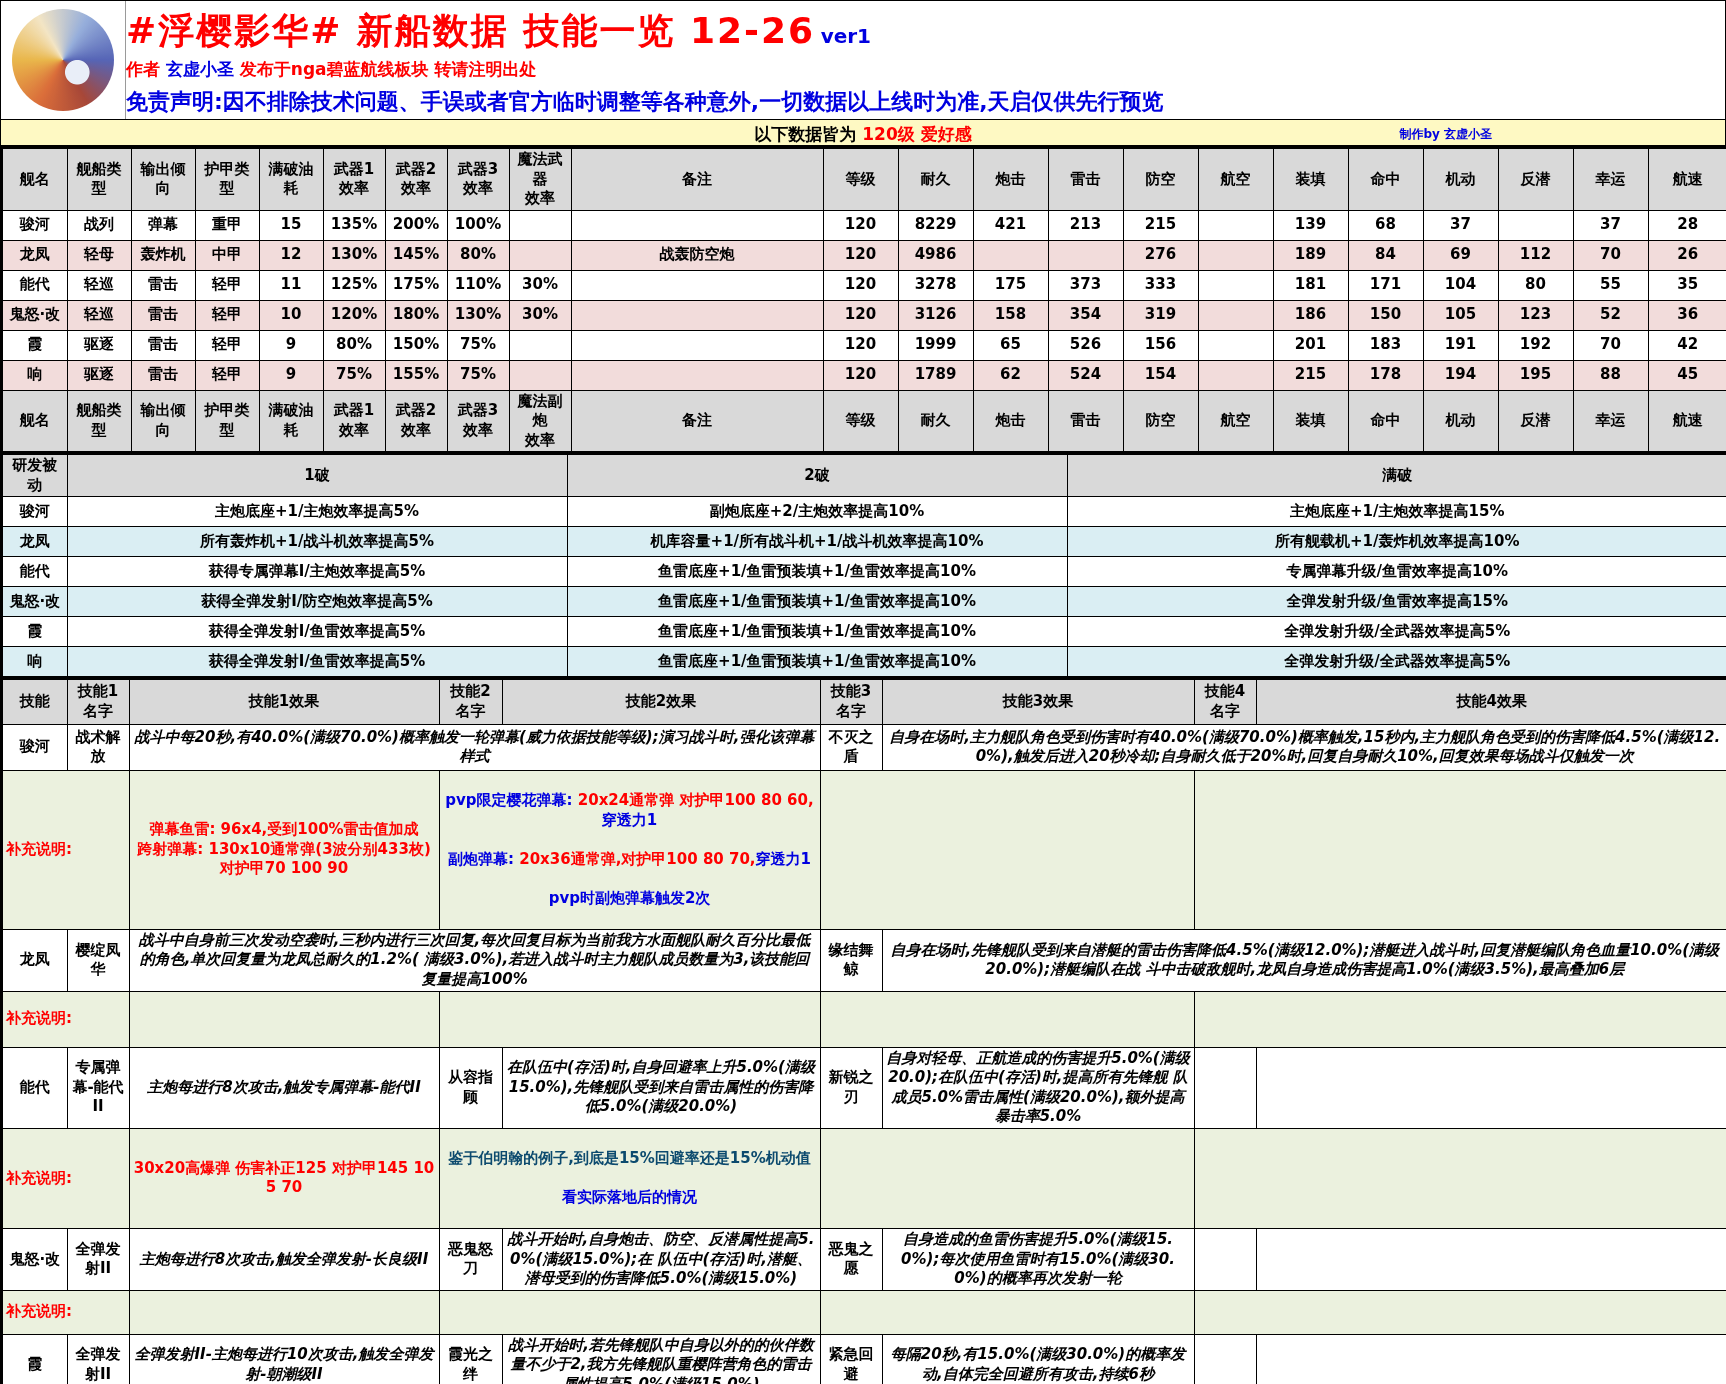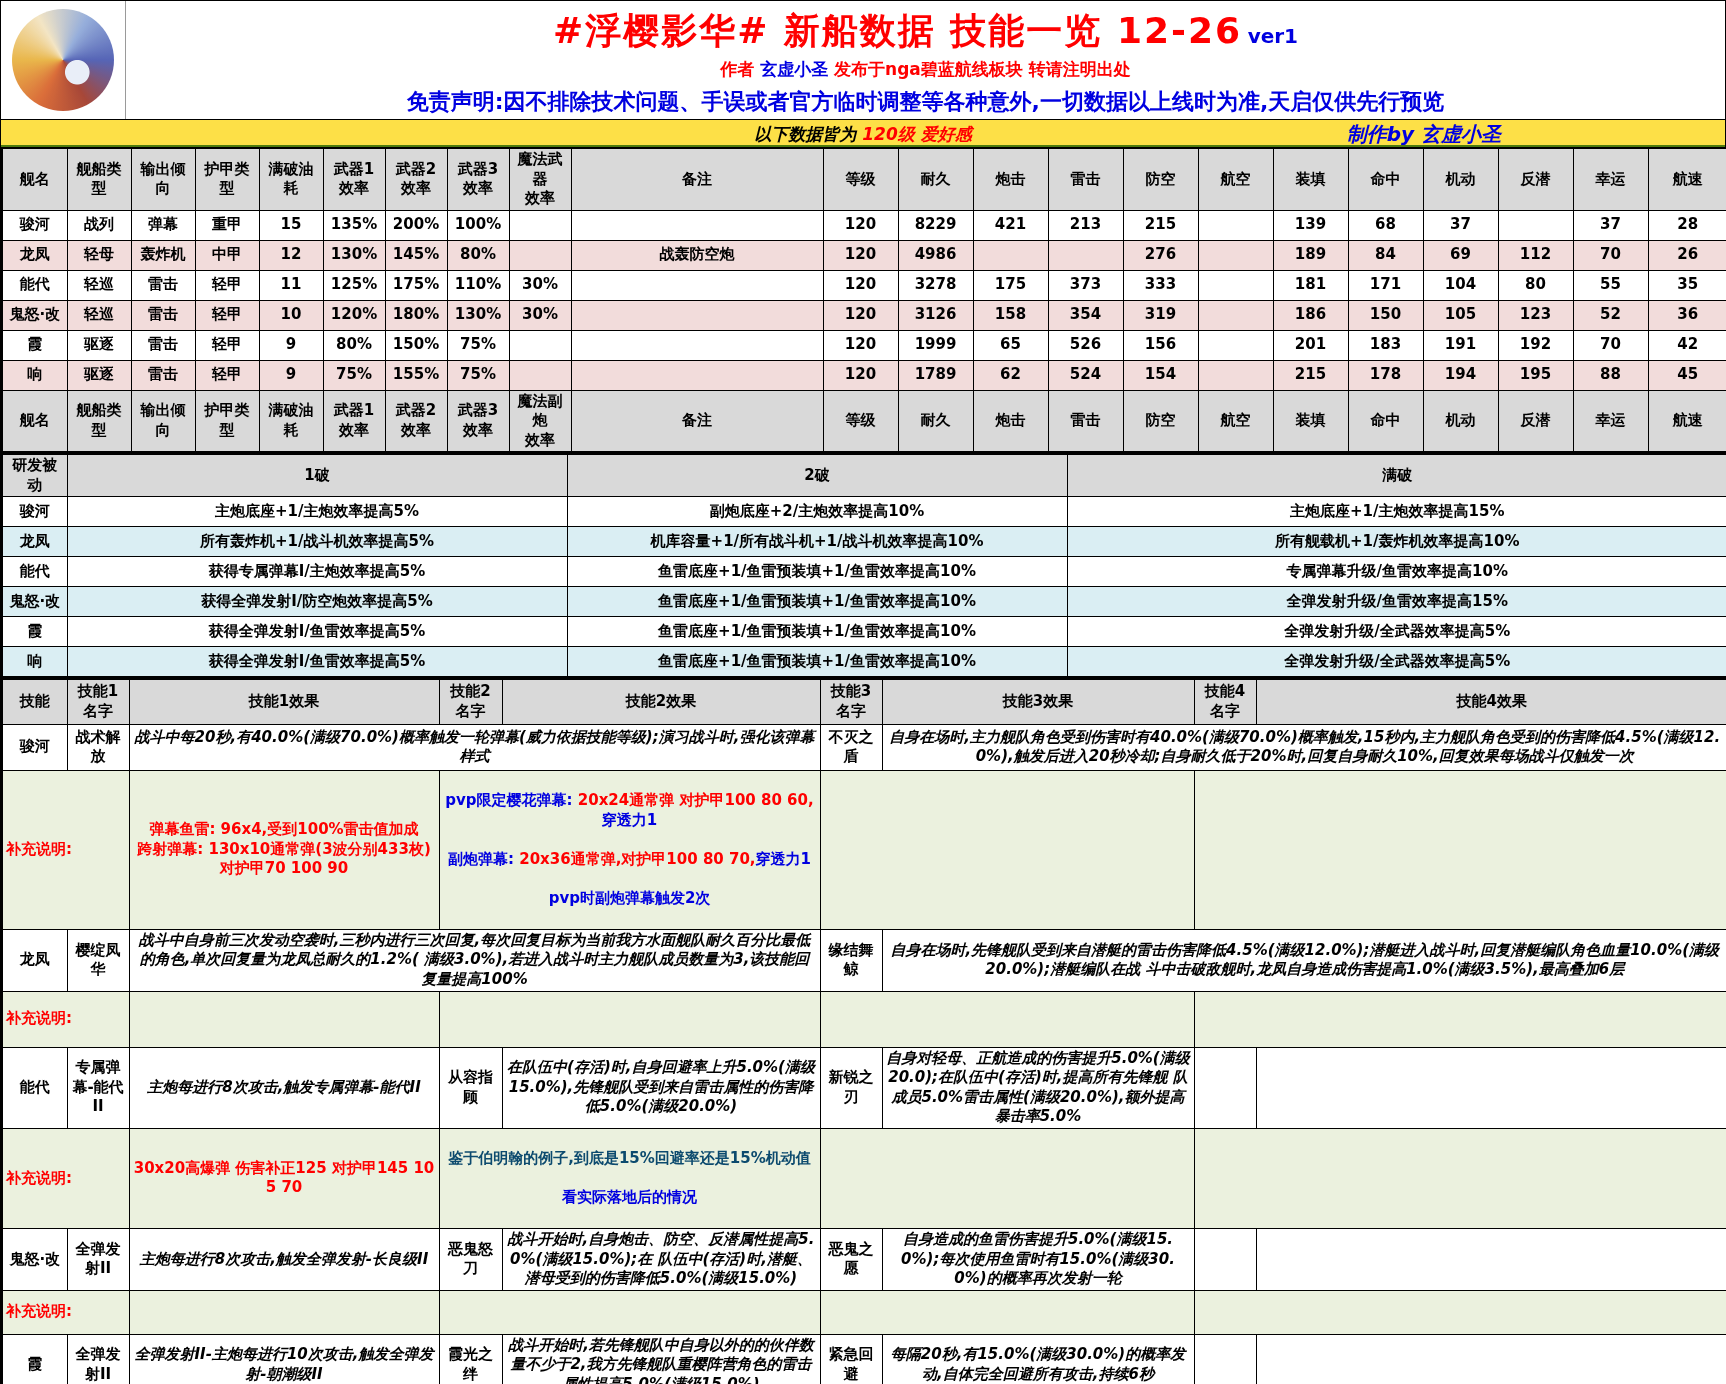--- a/index.html
+++ b/index.html
@@ -6,30 +6,30 @@
   body{font-family:"DejaVu Sans",sans-serif;font-weight:bold;color:#000;}
   .page{width:1726px;min-height:1384px;box-sizing:border-box;border:1px solid #000;background:#fff;}
   
   .titlebar{height:118px;display:flex;box-sizing:border-box;}
   .logo-cell{width:125px;box-sizing:border-box;border-right:1px solid #9a9a9a;display:flex;align-items:center;justify-content:center;}
   .logo{width:102px;height:102px;border-radius:50%;
     background:
       radial-gradient(circle at 64% 62%, #e8edf8 0 13%, rgba(255,255,255,0) 14%),
       conic-gradient(from 210deg,#d8622a,#e8b13c,#f2e3c0,#8ea8d8,#4858b0,#a03828,#d8622a);
     opacity:.92;}
-  .title-center{flex:1;text-align:center;padding-top:6px;}
+  .title-center{flex:1;padding-top:6px;}
   .t-main{font-size:36px;letter-spacing:2px;}
   .t-ver{font-size:20px;}
   .title-line2{font-size:17px;margin-top:2px;}
   .title-line3{font-size:17px;margin-top:4px;color:#000;}
   .title-line4{font-size:22px;margin-top:6px;}
   
-  .banner{position:relative;height:28px;line-height:28px;background:#fde047;border-top:1px solid #000;border-bottom:2px solid #4d7c0f;font-size:17px;box-sizing:border-box;font-style:italic;}
+  .banner{position:relative;height:28px;line-height:28px;background:#fef9c3;border-top:1px solid #000;border-bottom:2px solid #000000;font-size:17px;box-sizing:border-box;}
   .banner-center{width:100%;text-align:center;}
-  .banner-credit{position:absolute;top:0;right:224px;font-size:20px;}
+  .banner-credit{position:absolute;top:0;right:233px;font-size:12px;}
   
   .tbl{width:1726px;border-collapse:collapse;table-layout:fixed;border:2px solid #000;}
   .tbl th,.tbl td{border:1px solid #000;text-align:center;vertical-align:middle;font-size:15px;padding:1px 3px;overflow:hidden;white-space:pre-line;word-break:break-all;line-height:1.3;}
   .hdr th{background:#d9d9d9;height:46px;}
   .stats tr{height:30px;}
   .research tr{height:30px;}
   .research tr.hdr2{height:28px;}
   .hdr2 th{background:#d9d9d9;}
   .row-white td{background:#ffffff;}
   .row-pink td{background:#f2dcdb;}

